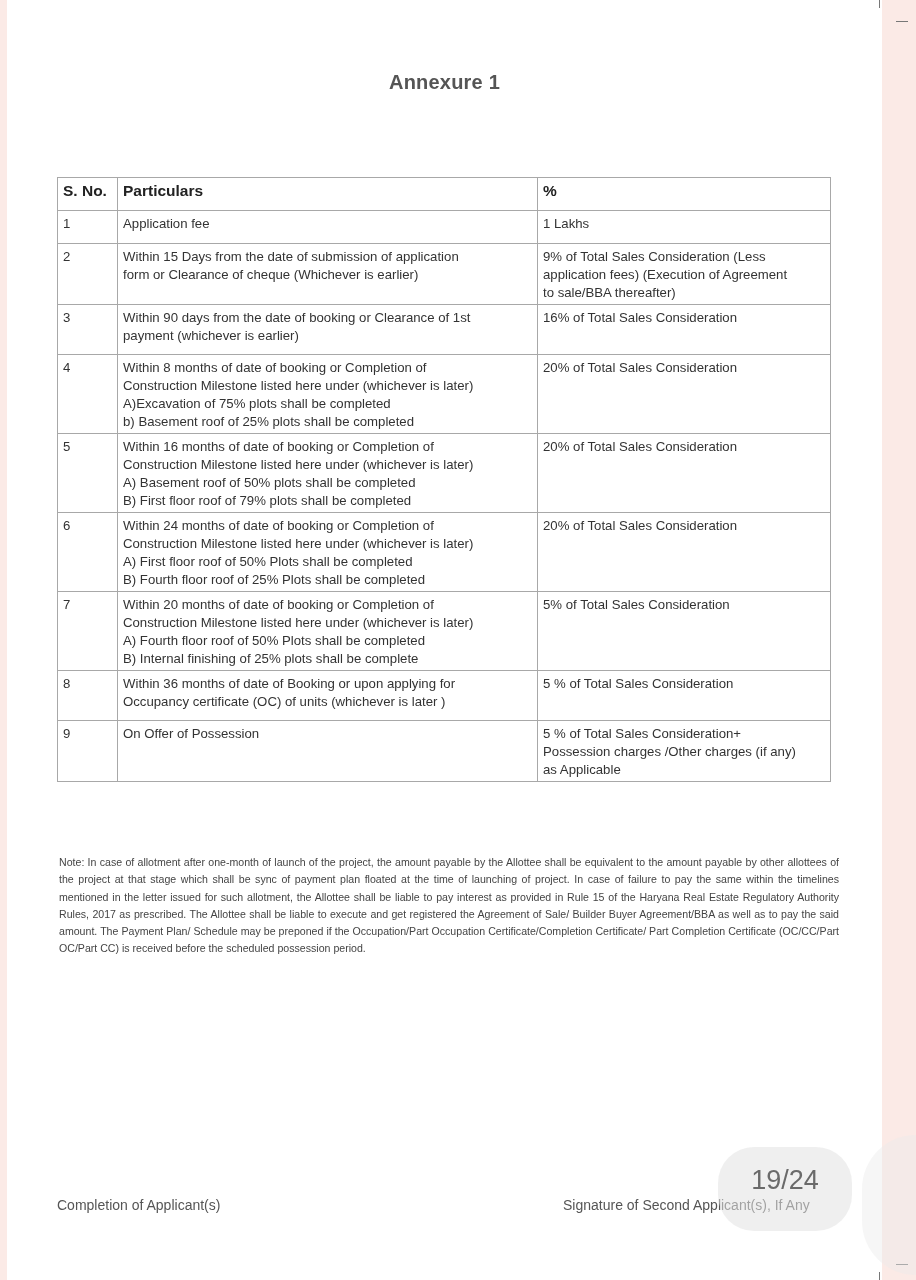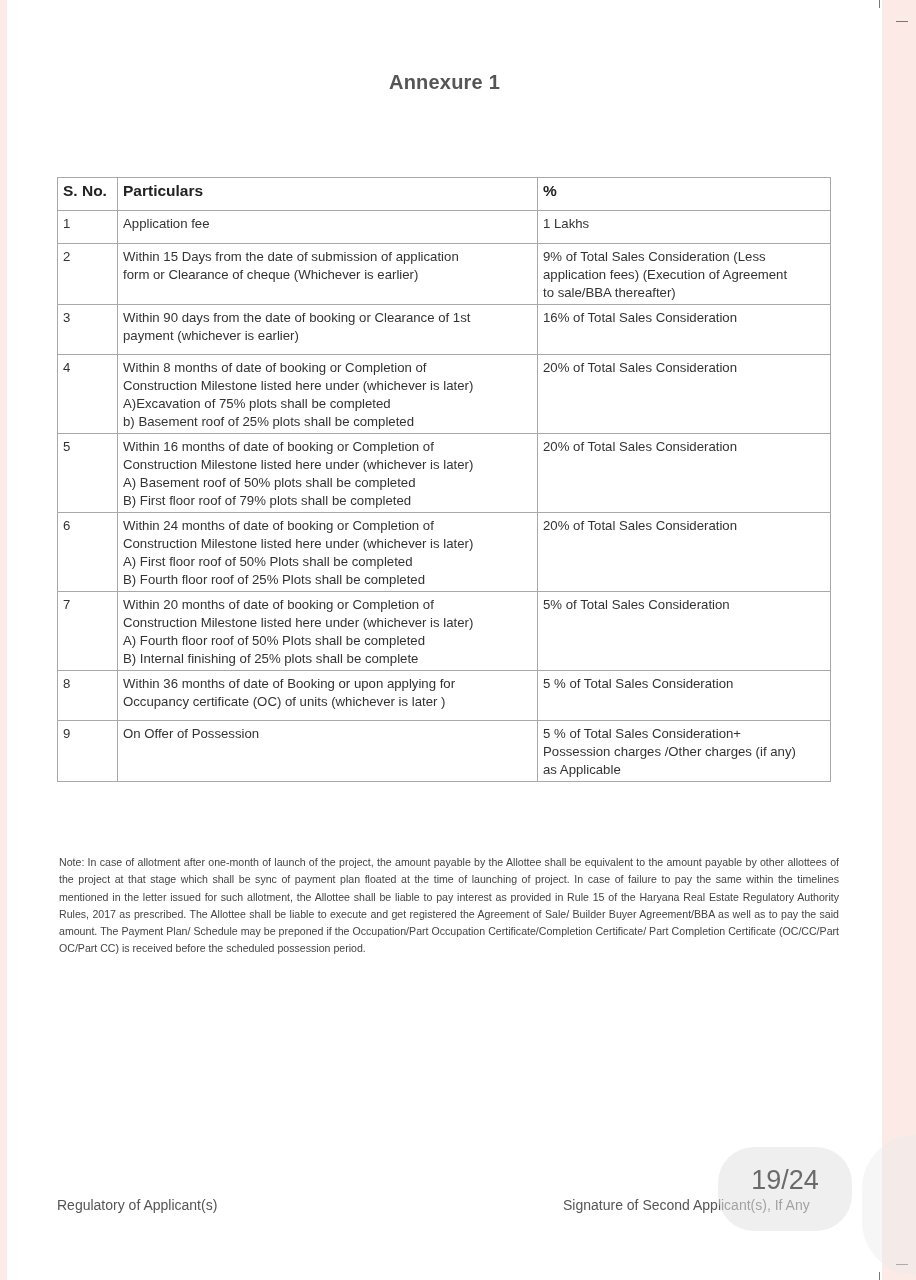--- a/index.html
+++ b/index.html
@@ -265,21 +265,21 @@
               <span class="line">5 % of Total Sales Consideration+</span>
               <span class="line">Possession charges /Other charges (if any)</span>
               <span class="line">as Applicable</span>
             </td>
           </tr>
         </tbody>
     </table>
 
     <div class="note">Note: In case of allotment after one-month of launch of the project, the amount payable by the Allottee shall be equivalent to the amount payable by other allottees of the project at that stage which shall be sync of payment plan floated at the time of launching of project. In case of failure to pay the same within the timelines mentioned in the letter issued for such allotment, the Allottee shall be liable to pay interest as provided in Rule 15 of the Haryana Real Estate Regulatory Authority Rules, 2017 as prescribed. The Allottee shall be liable to execute and get registered the Agreement of Sale/ Builder Buyer Agreement/BBA as well as to pay the said amount. The Payment Plan/ Schedule may be preponed if the Occupation/Part Occupation Certificate/Completion Certificate/ Part Completion Certificate (OC/CC/Part OC/Part CC) is received before the scheduled possession period.</div>
 
-    <div class="sig-left">Regulatory of Applicant(s)</div>
+    <div class="sig-left">Completion of Applicant(s)</div>
     <div class="sig-right">Signature of Second Applicant(s), If Any</div>
   </div>
 
   <div class="edge-mark" style="left:879px;top:0;width:1px;height:8px;"></div>
   <div class="edge-mark" style="left:896px;top:21px;width:12px;height:1px;"></div>
   <div class="edge-mark" style="left:896px;top:1264px;width:12px;height:1px;"></div>
   <div class="edge-mark" style="left:879px;top:1272px;width:1px;height:8px;"></div>
 
   <div class="scroll-fade"></div>
   <div class="page-counter">19/24</div>

